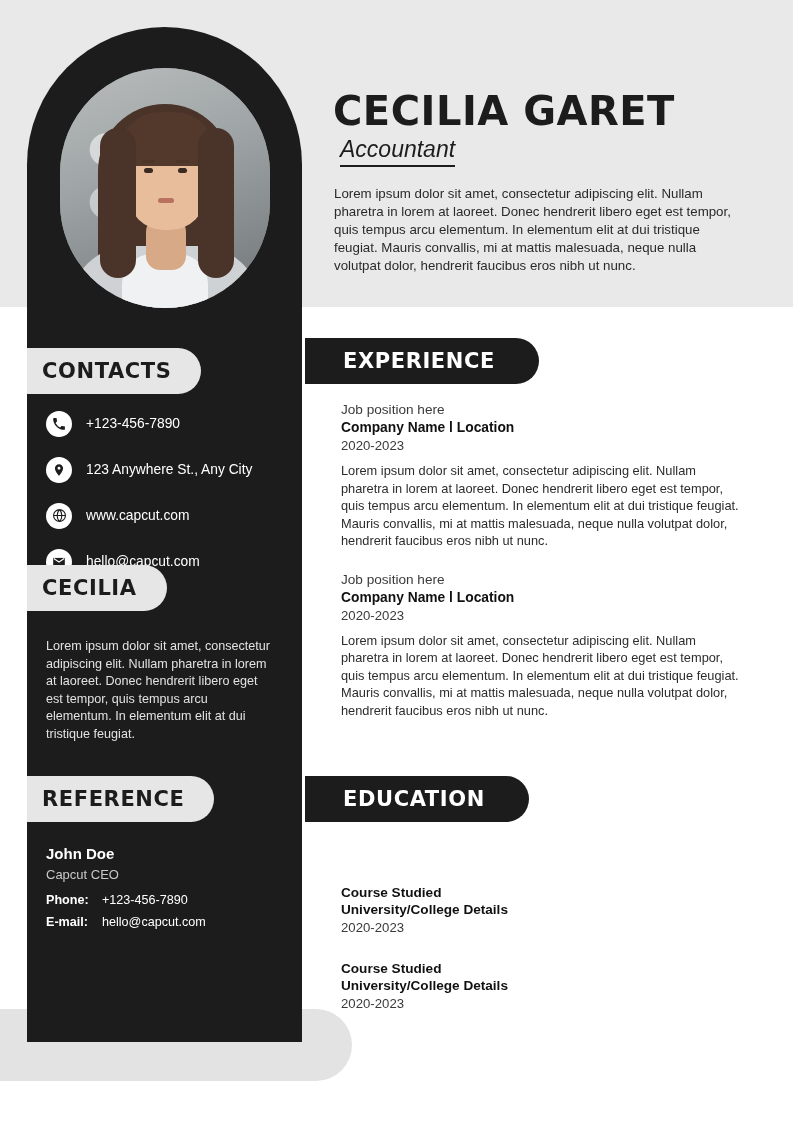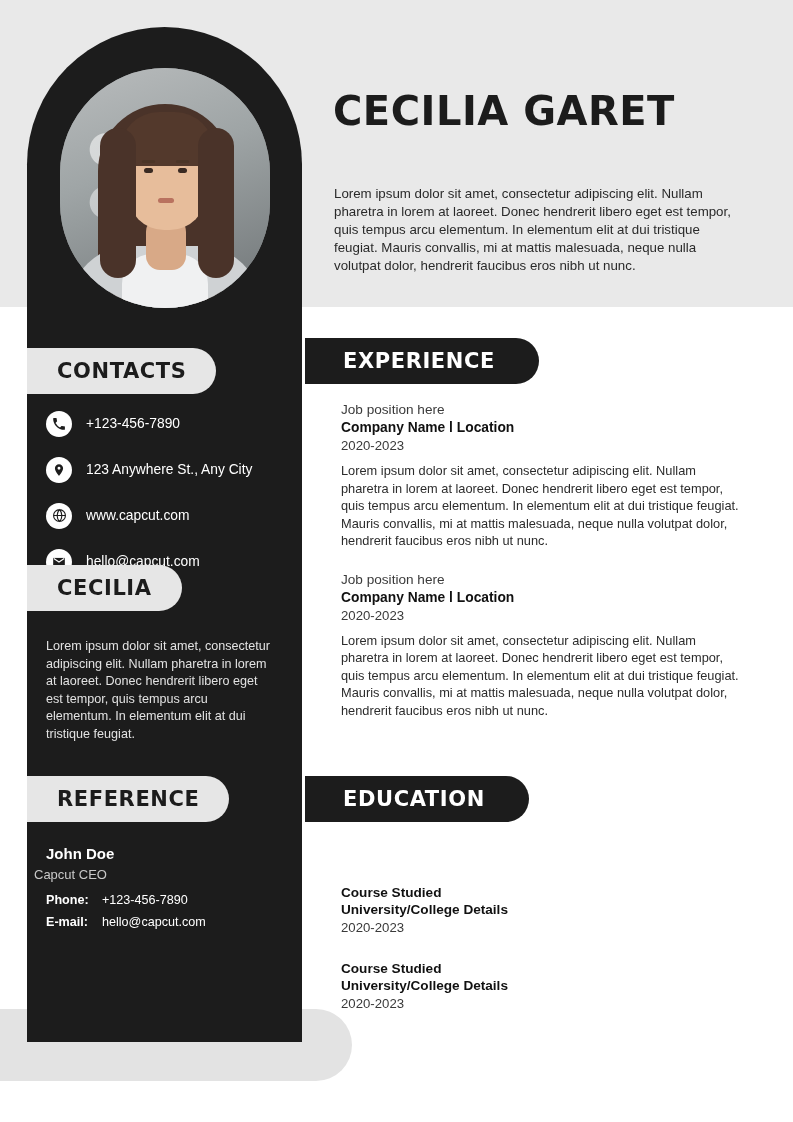--- a/index.html
+++ b/index.html
@@ -196,21 +196,21 @@
     position: absolute;
     height: 46px;
     display: flex;
     align-items: center;
     border-radius: 0 24px 24px 0;
   }
   .pill-light {
     background: #e6e6e6;
     color: #1c1c1c;
     left: 27px;
-    padding-left: 30px;
+    padding-left: 15px;
     padding-right: 30px;
   }
   .pill-dark {
     background: #1c1c1c;
     color: #ffffff;
     left: 305px;
     padding-left: 38px;
     padding-right: 44px;
   }
   .pill-title {
@@ -264,21 +264,21 @@
   .ref-name {
     position: absolute;
     left: 46px;
     top: 845px;
     color: #ffffff;
     font-size: 15px;
     font-weight: bold;
   }
   .ref-title {
     position: absolute;
-    left: 34px;
+    left: 46px;
     top: 867px;
     color: #c9c9c9;
     font-size: 13px;
   }
   .ref-rows {
     position: absolute;
     left: 46px;
     top: 893px;
     width: 240px;
     color: #ffffff;
@@ -355,20 +355,23 @@
     <div class="ph-hair-l"></div>
     <div class="ph-hair-r"></div>
     <div class="ph-brow-l"></div>
     <div class="ph-brow-r"></div>
     <div class="ph-eye-l"></div>
     <div class="ph-eye-r"></div>
     <div class="ph-mouth"></div>
   </div>
 
   <div class="name">CECILIA GARET</div>
+  <div class="role-wrap">
+    <span class="role">Accountant</span>
+  </div>
   <div class="summary">Lorem ipsum dolor sit amet, consectetur adipiscing elit. Nullam pharetra in lorem at laoreet. Donec hendrerit libero eget est tempor, quis tempus arcu elementum. In elementum elit at dui tristique feugiat. Mauris convallis, mi at mattis malesuada, neque nulla volutpat dolor, hendrerit faucibus eros nibh ut nunc.</div>
 
   <div class="pill pill-light" style="top:348px;">
     <span class="pill-title">CONTACTS</span>
   </div>
 
   <div class="contact-list">
     <div class="contact-row">
       <span class="cicon">
         <svg width="14" height="14" viewBox="0 0 24 24">

